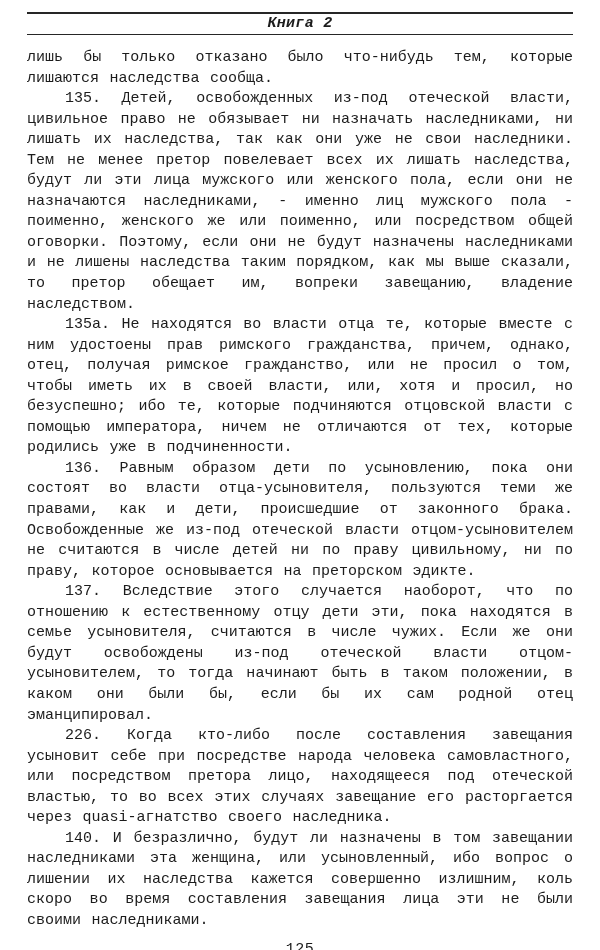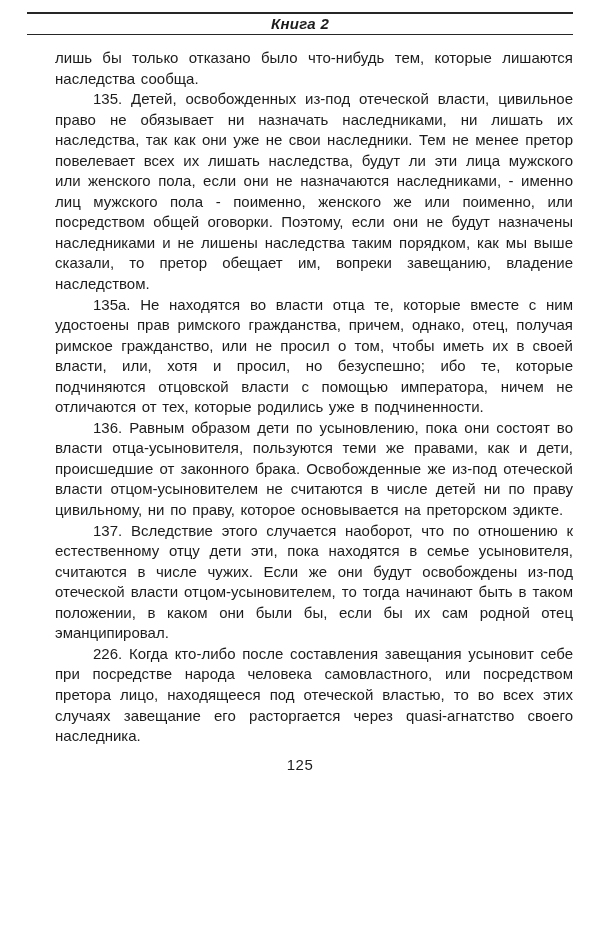--- a/index.html
+++ b/index.html
@@ -7,21 +7,21 @@
     padding: 0;
     background: #ffffff;
   }
   .page {
     position: relative;
     width: 600px;
     height: 950px;
     margin: 0 auto;
     background: #ffffff;
     color: #1c1c1c;
-    font-family: Liberation Sans, sans-serif;
+    font-family: Liberation Mono, monospace;
     box-sizing: border-box;
     padding: 12px 27px 0 27px;
     overflow: hidden;
   }
   .page-header {
     border-top: 2.5px solid #262626;
     border-bottom: 1.2px solid #262626;
     text-align: center;
     padding: 1px 0 2px 0;
   }
@@ -30,21 +30,20 @@
     font-weight: bold;
     font-style: italic;
     letter-spacing: 0.3px;
   }
   .page-body {
     margin-top: 13px;
     font-size: 15px;
     line-height: 20.55px;
     text-align: justify;
     hyphens: none;
-    margin-left: 28px;
   }
   .para {
     margin: 0;
     word-spacing: 1.5px;
   }
   .para.indent {
     text-indent: 38px;
   }
   .page-footer {
     text-align: center;
@@ -64,18 +63,19 @@
   </header>
 
   <main class="page-body">
 
   <p class="para">лишь бы только отказано было что-нибудь тем, которые лишаются наследства сообща.</p>
       <p class="para indent">135. Детей, освобожденных из-под отеческой власти, цивильное право не обязывает ни назначать наследниками, ни лишать их наследства, так как они уже не свои наследники. Тем не менее претор повелевает всех их лишать наследства, будут ли эти лица мужского или женского пола, если они не назначаются наследниками, - именно лиц мужского пола - поименно, женского же или поименно, или посредством общей оговорки. Поэтому, если они не будут назначены наследниками и не лишены наследства таким порядком, как мы выше сказали, то претор обещает им, вопреки завещанию, владение наследством.</p>
       <p class="para indent">135а. Не находятся во власти отца те, которые вместе с ним удостоены прав римского гражданства, причем, однако, отец, получая римское гражданство, или не просил о том, чтобы иметь их в своей власти, или, хотя и просил, но безуспешно; ибо те, которые подчиняются отцовской власти с помощью императора, ничем не отличаются от тех, которые родились уже в подчиненности.</p>
       <p class="para indent">136. Равным образом дети по усыновлению, пока они состоят во власти отца-усыновителя, пользуются теми же правами, как и дети, происшедшие от законного брака. Освобожденные же из-под отеческой власти отцом-усыновителем не считаются в числе детей ни по праву цивильному, ни по праву, которое основывается на преторском эдикте.</p>
       <p class="para indent">137. Вследствие этого случается наоборот, что по отношению к естественному отцу дети эти, пока находятся в семье усыновителя, считаются в числе чужих. Если же они будут освобождены из-под отеческой власти отцом-усыновителем, то тогда начинают быть в таком положении, в каком они были бы, если бы их сам родной отец эманципировал.</p>
       <p class="para indent">226. Когда кто-либо после составления завещания усыновит себе при посредстве народа человека самовластного, или посредством претора лицо, находящееся под отеческой властью, то во всех этих случаях завещание его расторгается через quasi-агнатство своего наследника.</p>
+      <p class="para indent">140. И безразлично, будут ли назначены в том завещании наследниками эта женщина, или усыновленный, ибо вопрос о лишении их наследства кажется совершенно излишним, коль скоро во время составления завещания лица эти не были своими наследниками.</p>
     </main>
 
   <footer class="page-footer">
     <div class="page-number">125</div>
   </footer>
 </div>
 
 </body></html>

